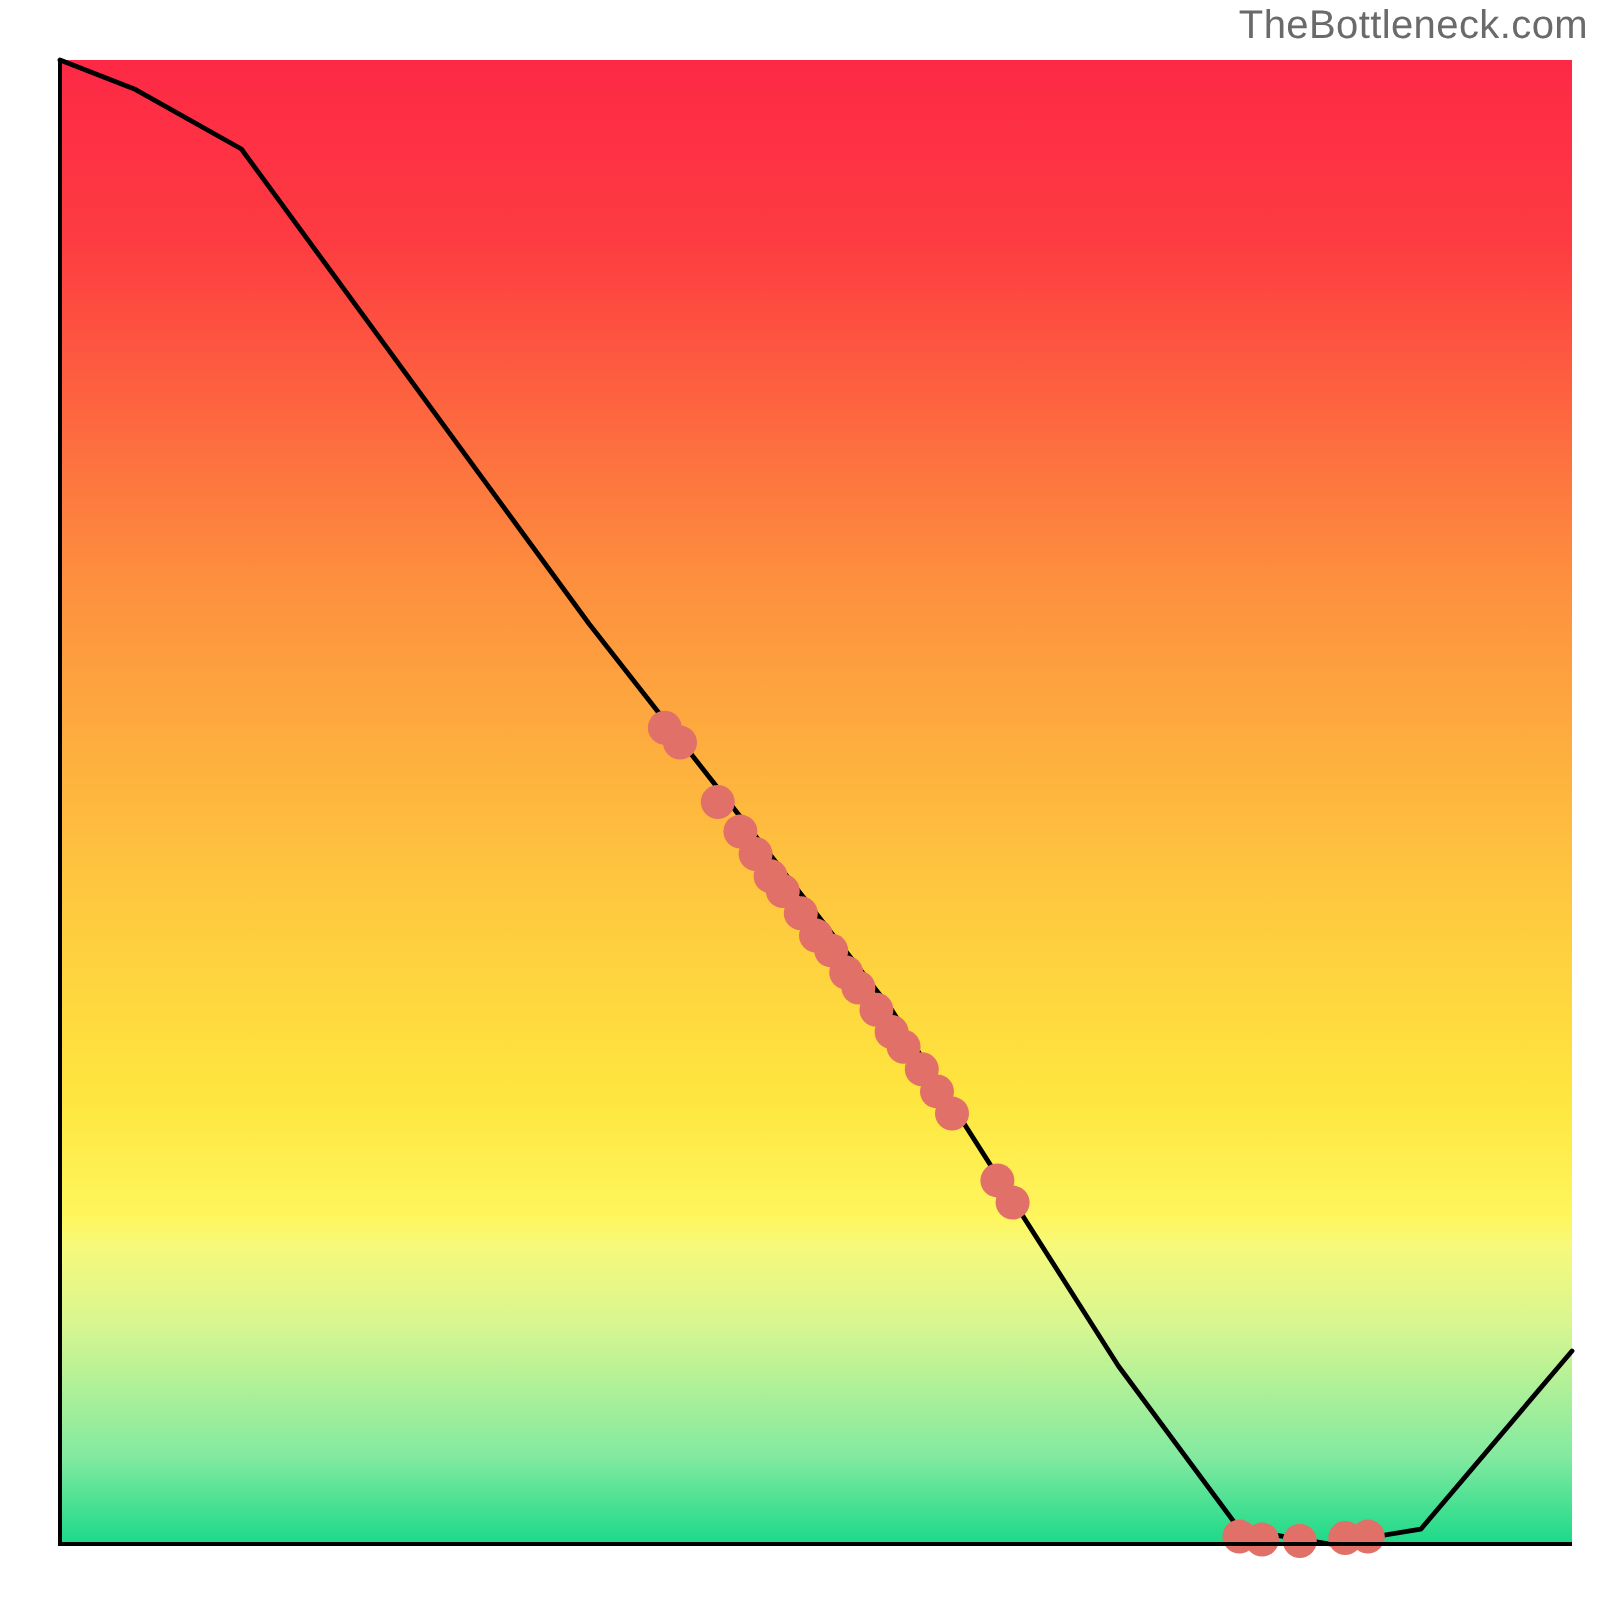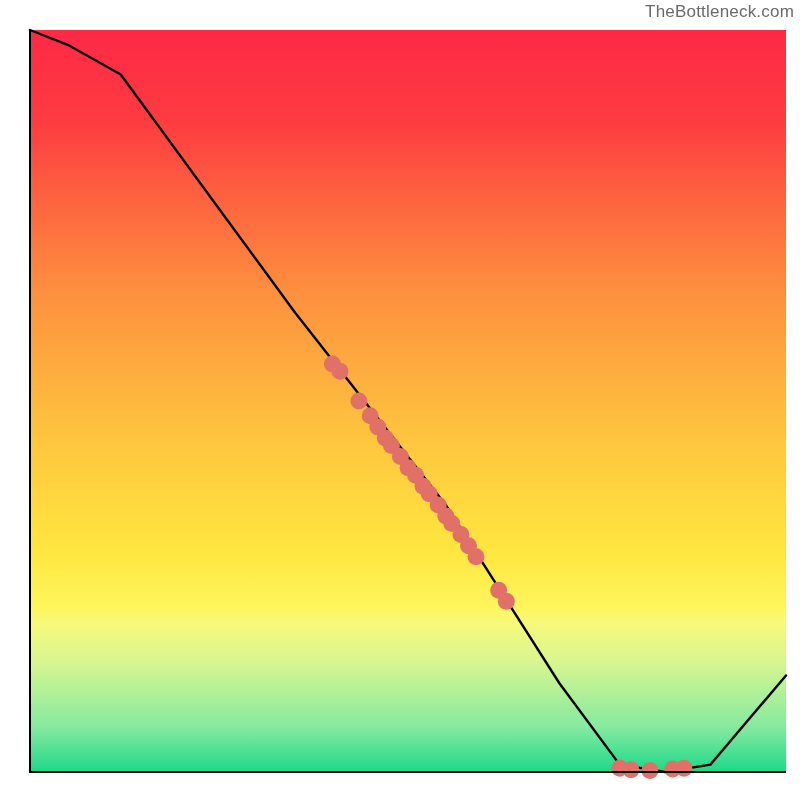--- a/index.html
+++ b/index.html
@@ -13,21 +13,21 @@
   }
   .stage {
     position: relative;
     width: 800px;
     height: 800px;
   }
   .watermark {
     position: absolute;
     top: 2px;
     right: 6px;
-    font-size: 17px;
+    font-size: 20px;
     font-weight: 400;
     color: #6a6a6a;
     letter-spacing: 0.2px;
     z-index: 5;
     user-select: none;
   }
   svg {
     position: absolute;
     left: 0;
     top: 0;

